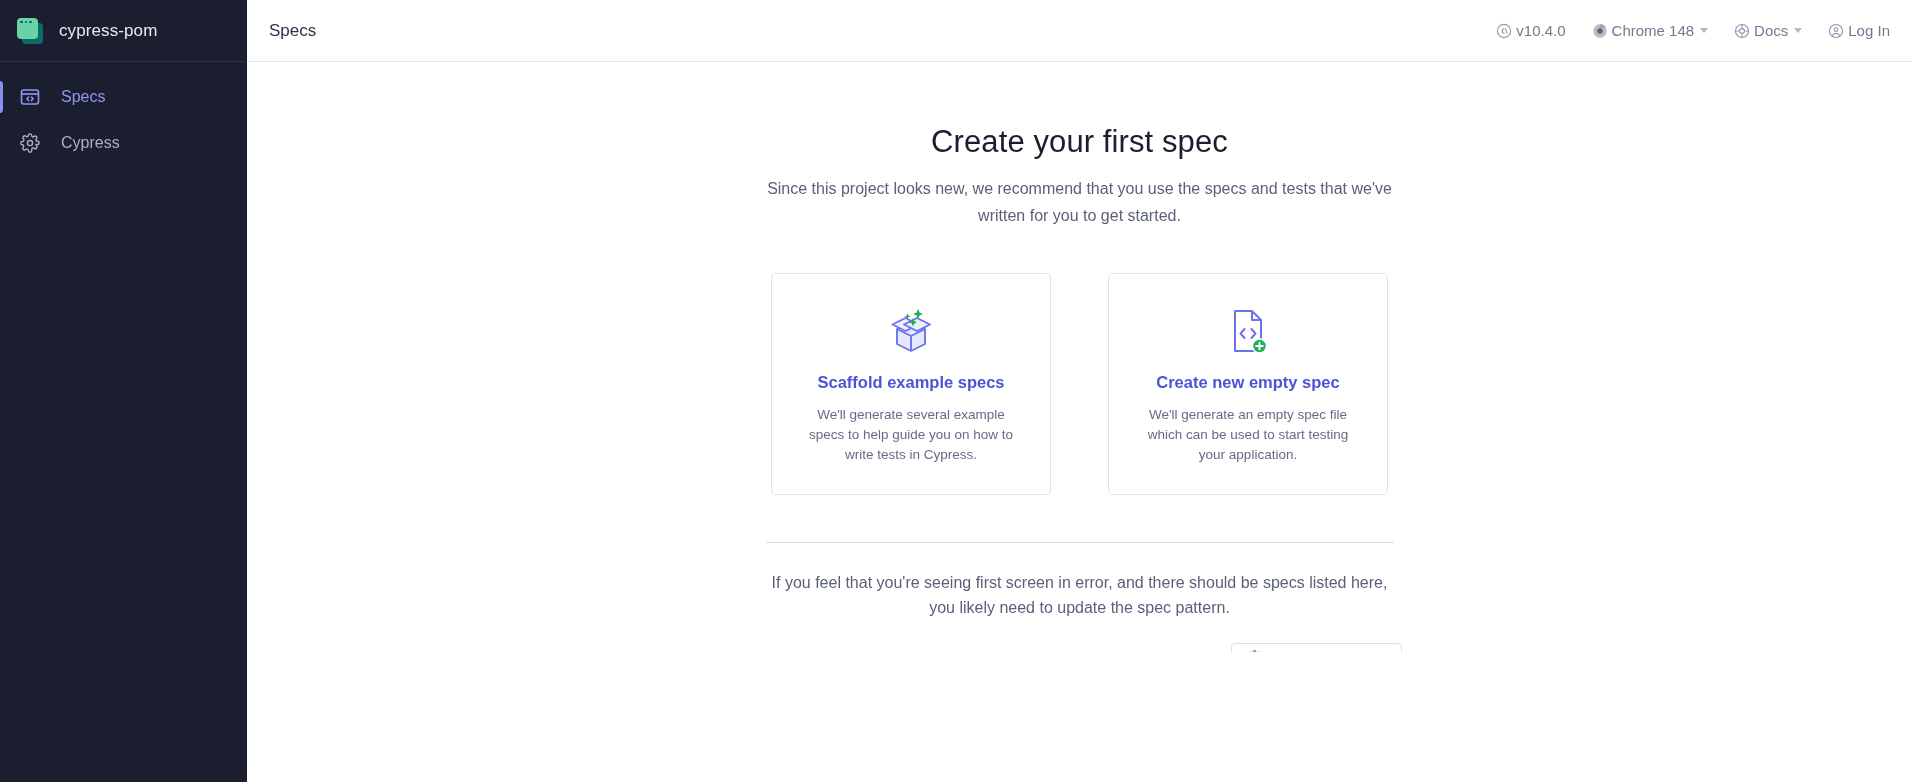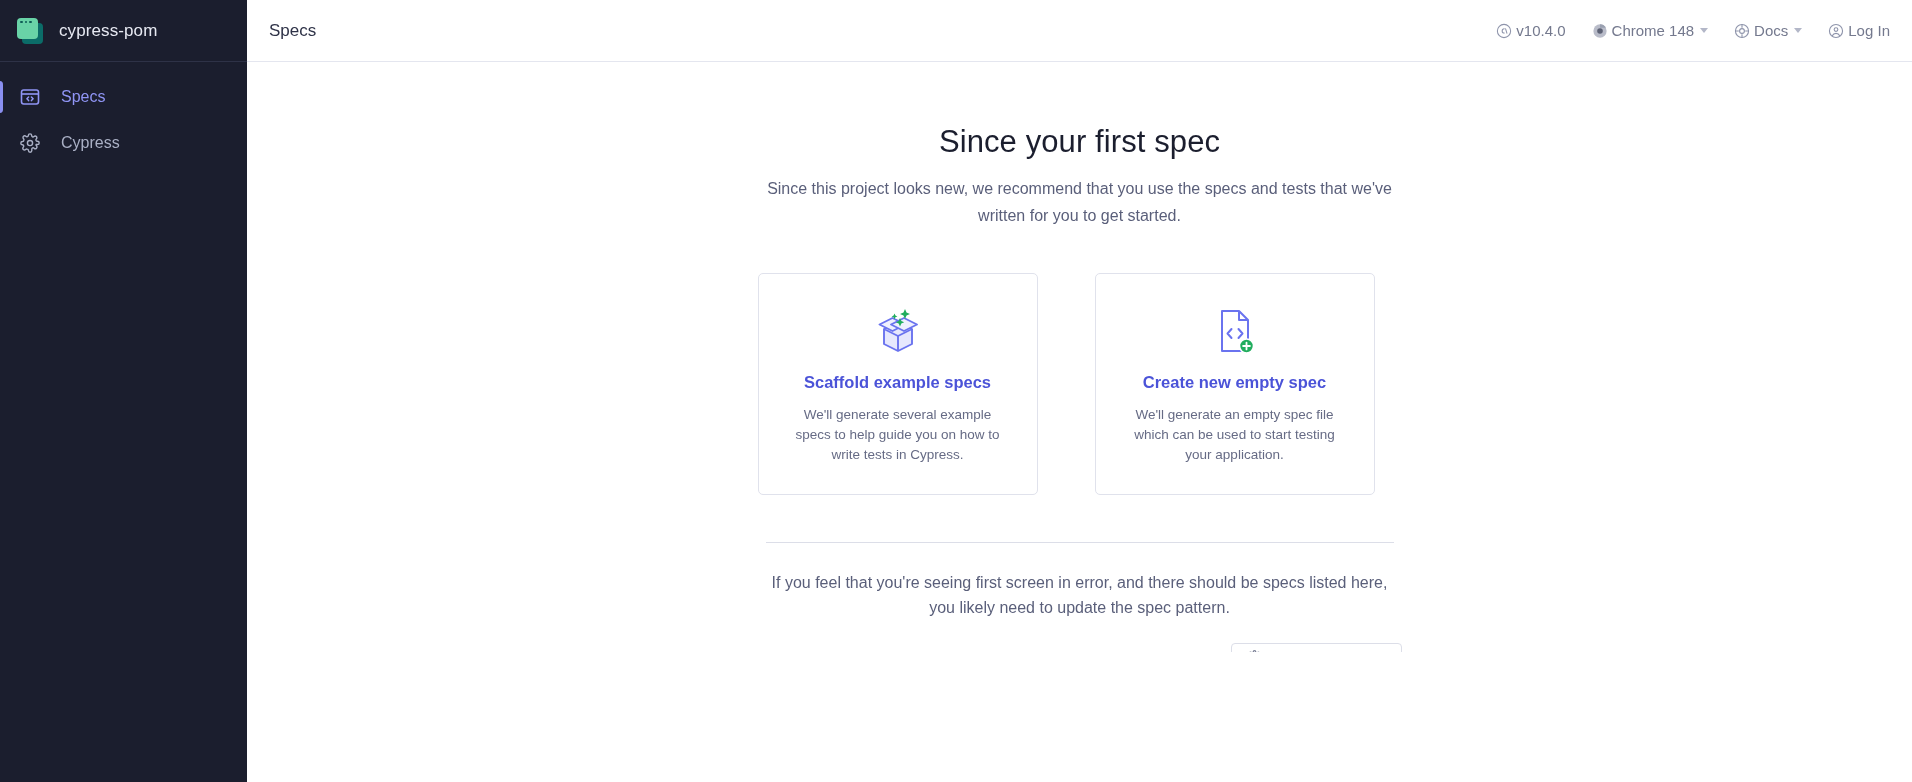--- a/index.html
+++ b/index.html
@@ -70,21 +70,21 @@
   
   .content { flex:1; overflow:hidden; padding-top:62px; }
   .inner { width:644px; margin:0 auto; }
   h1.heading {
     font-size:31px; font-weight:400; color:#1b1e2e; text-align:center; letter-spacing:.1px;
   }
   p.sub {
     margin-top:15px; font-size:16px; line-height:27px;
     color:#5a5f7a; text-align:center;
   }
-  .cards { margin-top:44px; display:flex; gap:57px; }
+  .cards { margin-top:44px; display:flex; gap:57px; justify-content:center; }
   .card {
     width:280px; height:222px; border:1px solid #e0e2ec; border-radius:5px;
     background:#fff; display:flex; flex-direction:column; align-items:center;
     padding-top:28px; cursor:pointer;
   }
   .card-icon { height:58px; display:flex; align-items:center; justify-content:center; }
   .card-title { margin-top:13px; font-size:16.5px; font-weight:bold; color:#4b53d8; }
   .card-desc { margin-top:13px; font-size:13.5px; line-height:20px; color:#666b85; text-align:center; width:215px; }
 
   .divider { margin:47px auto 0; width:628px; height:1px; background:#dcdee8; }
@@ -199,21 +199,21 @@
           </span>
           <span>Log In</span>
         </div>
 
       </div>
     </header>
 
     <section class="content">
       <div class="inner">
 
-        <h1 class="heading">Since your first spec</h1>
+        <h1 class="heading">Create your first spec</h1>
         <p class="sub">Since this project looks new, we recommend that you use the specs and tests that we've written for you to get started.</p>
 
         <div class="cards">
 
           <div class="card">
             <div class="card-icon">
               <svg width="56" height="52" viewBox="0 0 56 52" fill="none">
                 <path d="M14 24v15l14 7 14-7V24" stroke="#6a73ef" stroke-width="1.9" stroke-linejoin="round" fill="#e6e8fd"></path>
                 <path d="M28 31v15" stroke="#6a73ef" stroke-width="1.9"></path>
                 <path d="M14 24l14-7 14 7-14 7-14-7z" fill="#e6e8fd" stroke="#6a73ef" stroke-width="1.9" stroke-linejoin="round"></path>

